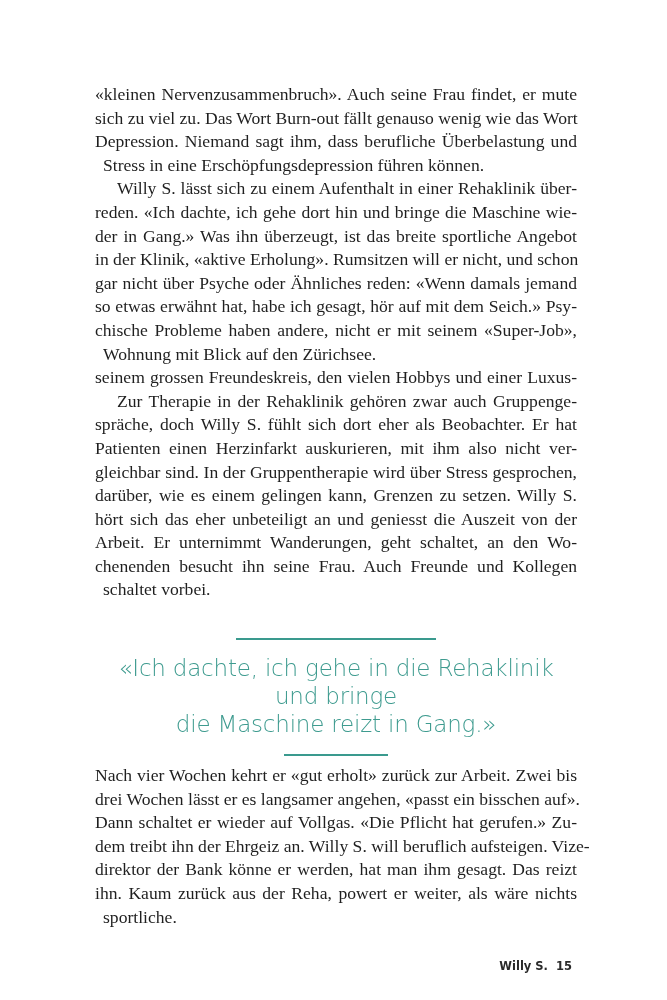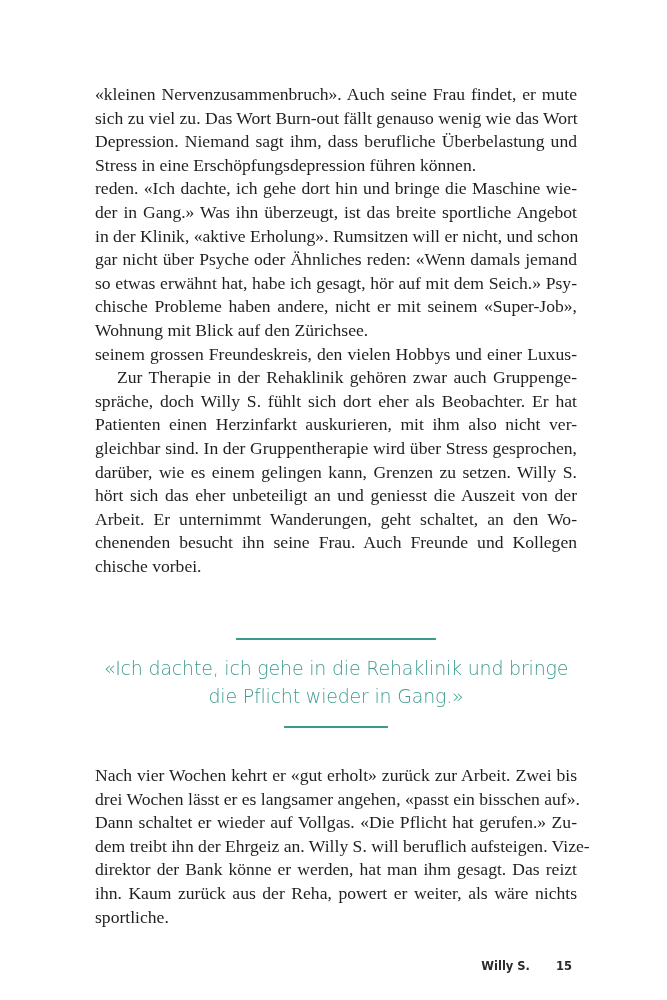--- a/index.html
+++ b/index.html
@@ -7,85 +7,86 @@
   .page { position: absolute; left: 0; top: 16px; width: 627px; height: 1000px; background: #fff; }
   .body-text {
     position: absolute; left: 95px; width: 482px;
     font-family: "Liberation Serif", "DejaVu Serif", serif;
     font-size: 17.6px; color: #1f1f1f;
   }
   .line {
     display: block; height: 23.6px; line-height: 23.6px;
     text-align: justify; text-align-last: justify; white-space: nowrap;
   }
-  .line.last { text-align-last: left; }
+  .line.last { text-align-last: left; margin-left: 8px; }
   .line.indent { text-indent: 22px; }
   .pullquote {
     position: absolute; left: 95px; width: 482px; top: 592px;
     text-align: center;
     font-family: "DejaVu Sans", "Liberation Sans", sans-serif;
     font-weight: 300;
   }
   .rule { background: #3a9a8e; height: 2px; margin: 0 auto; }
   .rule.top { width: 200px; margin-top: 30px; }
   .rule.bottom { width: 104px; margin-top: 16px; }
   .quote-text {
-    margin-top: 14px; font-size: 19px; line-height: 28px;
+    margin-top: 14px; font-size: 23px; line-height: 28px;
     color: #3e9b8f; letter-spacing: -0.2px;
   }
   .footer {
     position: absolute; top: 943px; right: 55px;
     font-family: "DejaVu Sans", "Liberation Sans", sans-serif;
     font-weight: bold; font-size: 11.5px; color: #2a2a2a;
-    display: flex; gap: 26px;
+    display: flex; gap: 8px;
   }
 </style>
 </head>
 <body>
 
 <div class="page">
 
   <div class="body-text" style="top: 67px;">
 
     <div>
       <span class="line">«kleinen Nervenzusammenbruch». Auch seine Frau findet, er mute</span>
       <span class="line">sich zu viel zu. Das Wort Burn-out fällt genauso wenig wie das Wort</span>
       <span class="line">Depression. Niemand sagt ihm, dass berufliche Überbelastung und</span>
       <span class="line last">Stress in eine Erschöpfungsdepression führen können.</span>
     </div>
 
     <div>
+      <span class="line indent">Willy S. lässt sich zu einem Aufenthalt in einer Rehaklinik über-</span>
       <span class="line">reden. «Ich dachte, ich gehe dort hin und bringe die Maschine wie-</span>
       <span class="line">der in Gang.» Was ihn überzeugt, ist das breite sportliche Angebot</span>
       <span class="line">in der Klinik, «aktive Erholung». Rumsitzen will er nicht, und schon</span>
       <span class="line">gar nicht über Psyche oder Ähnliches reden: «Wenn damals jemand</span>
       <span class="line">so etwas erwähnt hat, habe ich gesagt, hör auf mit dem Seich.» Psy-</span>
       <span class="line">chische Probleme haben andere, nicht er mit seinem «Super-Job»,</span>
       <span class="line last">Wohnung mit Blick auf den Zürichsee.</span>
       <span class="line">seinem grossen Freundeskreis, den vielen Hobbys und einer Luxus-</span>
     </div>
 
     <div>
       <span class="line indent">Zur Therapie in der Rehaklinik gehören zwar auch Gruppenge-</span>
       <span class="line">spräche, doch Willy S. fühlt sich dort eher als Beobachter. Er hat</span>
       <span class="line">Patienten einen Herzinfarkt auskurieren, mit ihm also nicht ver-</span>
       <span class="line">gleichbar sind. In der Gruppentherapie wird über Stress gesprochen,</span>
       <span class="line">darüber, wie es einem gelingen kann, Grenzen zu setzen. Willy S.</span>
       <span class="line">hört sich das eher unbeteiligt an und geniesst die Auszeit von der</span>
       <span class="line">Arbeit. Er unternimmt Wanderungen, geht schaltet, an den Wo-</span>
       <span class="line">chenenden besucht ihn seine Frau. Auch Freunde und Kollegen</span>
-      <span class="line last">chische vorbei.</span>
+      <span class="line last">schaltet vorbei.</span>
     </div>
   </div>
 
   <div class="pullquote">
     <div class="rule top" style="background: rgb(58, 154, 142);"></div>
     <div class="quote-text">
       <div>«Ich dachte, ich gehe in die Rehaklinik und bringe</div>
-      <div>die Pflicht wieder in Gang.»</div>
+      <div>die Maschine reizt in Gang.»</div>
     </div>
     <div class="rule bottom" style="background: rgb(58, 154, 142);"></div>
   </div>
 
   <div class="body-text" style="top: 748px;">
     <div>
       <span class="line">Nach vier Wochen kehrt er «gut erholt» zurück zur Arbeit. Zwei bis</span>
       <span class="line">drei Wochen lässt er es langsamer angehen, «passt ein bisschen auf».</span>
       <span class="line">Dann schaltet er wieder auf Vollgas. «Die Pflicht hat gerufen.» Zu-</span>
       <span class="line">dem treibt ihn der Ehrgeiz an. Willy S. will beruflich aufsteigen. Vize-</span>

